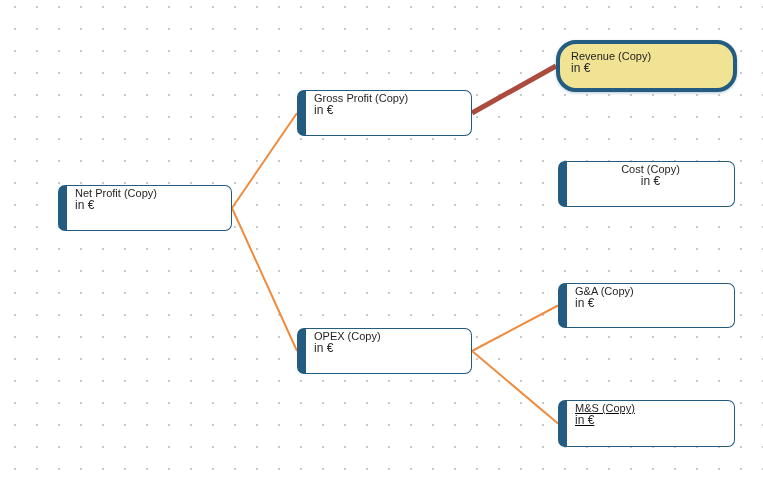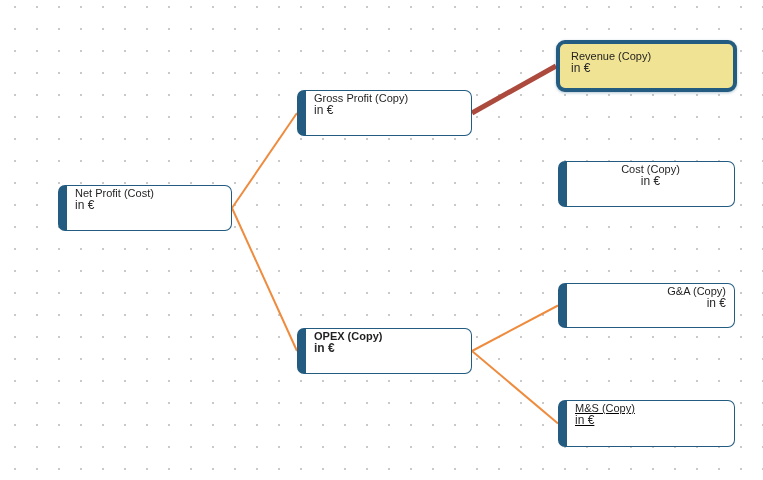--- a/index.html
+++ b/index.html
@@ -29,21 +29,21 @@
     box-sizing: border-box;
     background: #ffffff;
     border: 1.5px solid #235C80;
     border-left-width: 9px;
     border-radius: 7px;
     padding: 0 8px 0 8px;
     cursor: pointer;
   }
   .node.selected {
     border-width: 4.5px;
-    border-radius: 9px;
+    border-radius: 20px;
     padding: 5px 8px 0 11px;
     background: #F1E394;
     box-shadow: 0 1px 3px rgba(35,92,128,0.35);
   }
   .node-title {
     font-size: 11px;
     line-height: 14px;
     color: #1f1f1f;
     white-space: nowrap;
     overflow: hidden;
@@ -61,45 +61,45 @@
 <div id="canvas">
   <svg id="edge-layer" viewBox="0 0 763 480" xmlns="http://www.w3.org/2000/svg">
       <line x1="232" y1="208" x2="297" y2="113" stroke="#EF8B3D" stroke-width="2"></line>
       <line x1="232" y1="208" x2="297" y2="351" stroke="#EF8B3D" stroke-width="2"></line>
       <line x1="472" y1="113" x2="556" y2="66" stroke="#AC4A3D" stroke-width="5"></line>
       <line x1="472" y1="351" x2="558" y2="305.5" stroke="#EF8B3D" stroke-width="2"></line>
       <line x1="472" y1="351" x2="558" y2="423.5" stroke="#EF8B3D" stroke-width="2"></line>
     </svg>
 
   <div class="node" style="left: 58px; top: 185px; width: 174px; height: 46px;">
-    <div class="node-title">Net Profit (Cost)</div>
+    <div class="node-title">Net Profit (Copy)</div>
     <div class="node-subtitle">in €</div>
   </div>
 
   <div class="node" style="left: 297px; top: 90px; width: 175px; height: 46px;">
     <div class="node-title">Gross Profit (Copy)</div>
     <div class="node-subtitle">in €</div>
   </div>
 
-  <div class="node" style="left: 297px; top: 328px; width: 175px; height: 46px; font-weight: bold;">
+  <div class="node" style="left: 297px; top: 328px; width: 175px; height: 46px;">
     <div class="node-title">OPEX (Copy)</div>
     <div class="node-subtitle">in €</div>
   </div>
 
   <div class="node selected" style="left: 556px; top: 40px; width: 181px; height: 52px;">
     <div class="node-title">Revenue (Copy)</div>
     <div class="node-subtitle">in €</div>
   </div>
 
   <div class="node" style="left: 558px; top: 161px; width: 177px; height: 46px; text-align: center;">
     <div class="node-title">Cost (Copy)</div>
     <div class="node-subtitle">in €</div>
   </div>
 
-  <div class="node" style="left: 558px; top: 283px; width: 177px; height: 45px; text-align: right;">
+  <div class="node" style="left: 558px; top: 283px; width: 177px; height: 45px;">
     <div class="node-title">G&amp;A (Copy)</div>
     <div class="node-subtitle">in €</div>
   </div>
 
   <div class="node" style="left: 558px; top: 400px; width: 177px; height: 47px; text-decoration: underline;">
     <div class="node-title">M&amp;S (Copy)</div>
     <div class="node-subtitle">in €</div>
   </div>
 </div>
 

